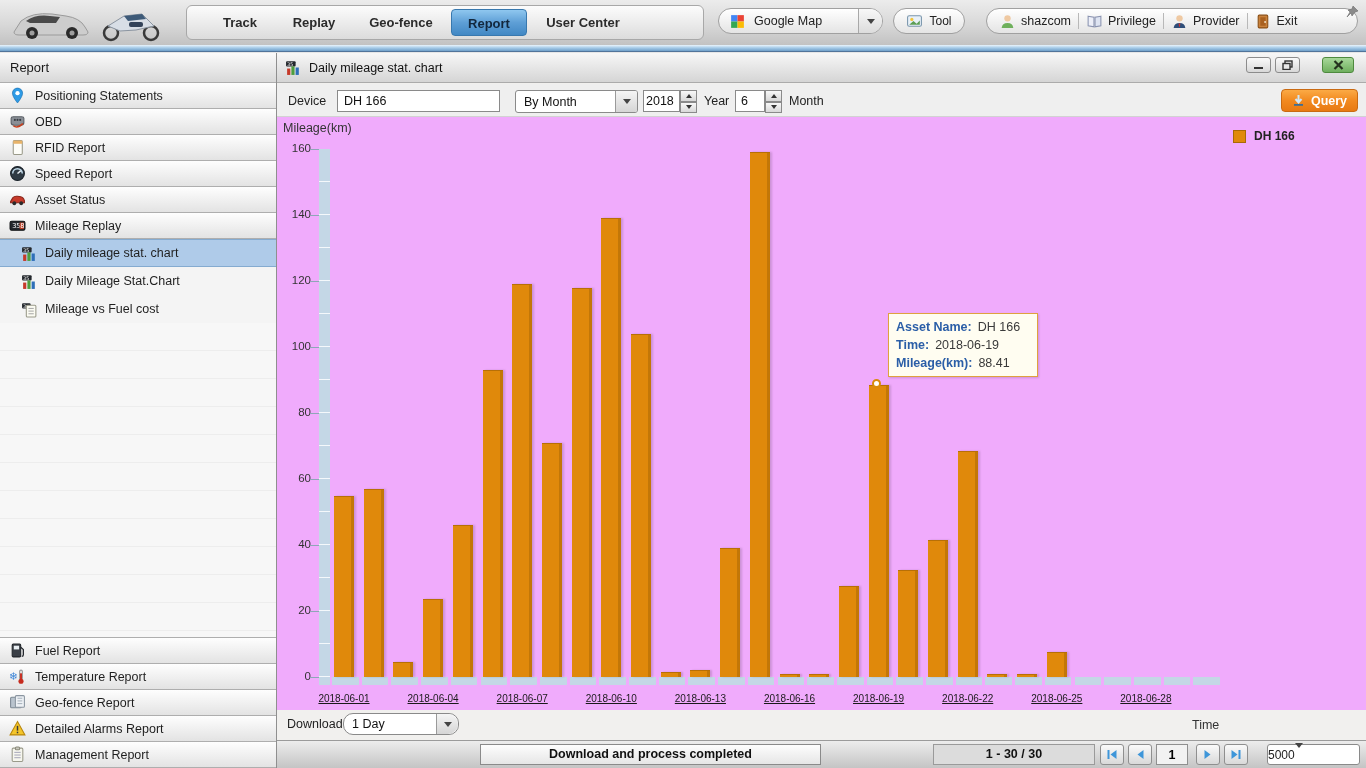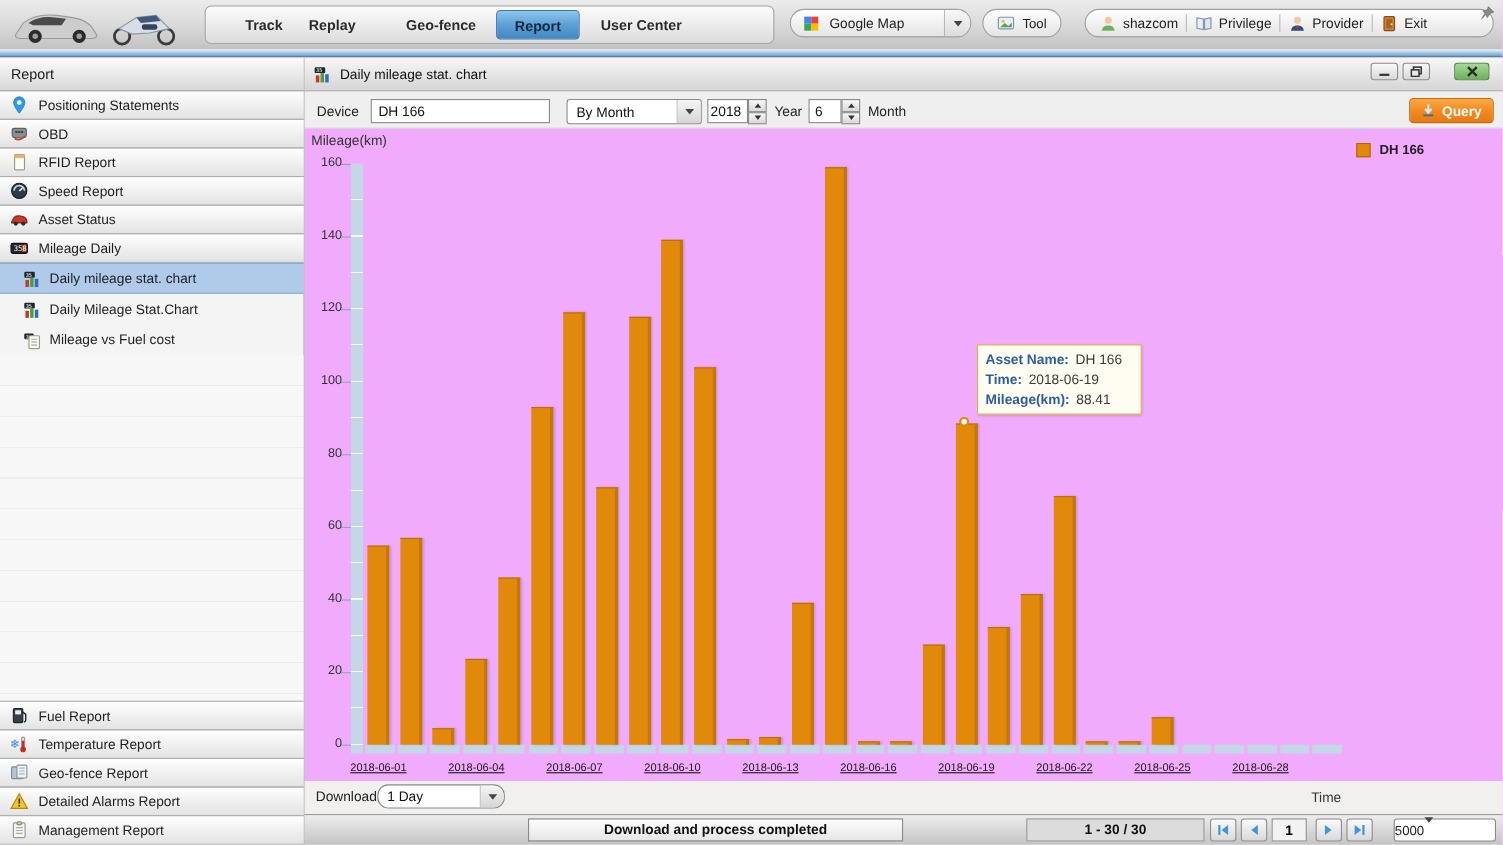--- a/index.html
+++ b/index.html
@@ -121,21 +121,21 @@
         <circle cx="64" cy="31" r="2.5" fill="#9F9F9F"></circle>
       <circle cx="103" cy="31" r="7" fill="none" stroke="#3A3A3A" stroke-width="2.5"></circle>
       <circle cx="143" cy="31" r="7" fill="none" stroke="#3A3A3A" stroke-width="2.5"></circle>
       <path d="M100 24 L116 14 L134 12 L146 24 L128 28 L112 29 Z" fill="#D8DEE6" stroke="#8A94A0"></path>
       <path d="M116 14 L134 12 L138 17 L120 19 Z" fill="#3E5A78"></path>
       <rect x="121" y="20" width="14" height="5" rx="2" fill="#33435A"></rect>
     </svg>
 
     <div class="tabwrap">
       <div class="tab" style="left:18px;width:70px;">Track</div>
-      <div class="tab" style="left:80px;width:70px;">Replay</div>
+      <div class="tab" style="left:92px;width:70px;">Replay</div>
       <div class="tab" style="left:172px;width:84px;">Geo-fence</div>
       <div class="tab active" style="left:264px;width:76px;">Report</div>
       <div class="tab" style="left:350px;width:92px;">User Center</div>
     </div>
 
     <div class="pill" style="left:718px;width:165px;">
       <svg class="icon16" style="margin-left:10px;" viewBox="0 0 16 16">
         <rect x="2" y="2" width="6" height="6" fill="#4285F4"></rect>
           <rect x="8" y="2" width="6" height="6" fill="#EA4335"></rect>
         <rect x="2" y="8" width="6" height="6" fill="#34A853"></rect>
@@ -241,21 +241,21 @@
       </svg>
       <span>Asset Status</span>
     </div>
     <div class="sb-item">
       <svg class="icon16" viewBox="0 0 16 16">
         <rect x="1" y="4" width="14" height="8.5" rx="1.5" fill="#23272C" stroke="#0E1013"></rect>
         <text x="3" y="10.8" font-size="6.5" fill="#FFF" font-family="monospace">35</text>
         <rect x="10" y="5.2" width="4" height="6.2" fill="#B7391F"></rect>
         <text x="10.6" y="10.8" font-size="6.5" fill="#FFF" font-family="monospace">8</text>
       </svg>
-      <span>Mileage Daily</span>
+      <span>Mileage Replay</span>
     </div>
 
     <div class="sb-sub selected">
       <svg class="icon16" viewBox="0 0 16 16">
         <rect x="1" y="2" width="9" height="5" rx="1" fill="#23272C"></rect>
           <text x="2.2" y="6.4" font-size="4.5" fill="#FFF" font-family="monospace">35</text>
         <rect x="2" y="9" width="3" height="6" fill="#C63A2A"></rect>
           <rect x="6" y="7" width="3" height="8" fill="#4E9E3E"></rect>
           <rect x="10" y="8" width="3" height="7" fill="#2E6FB8"></rect>
       </svg>

